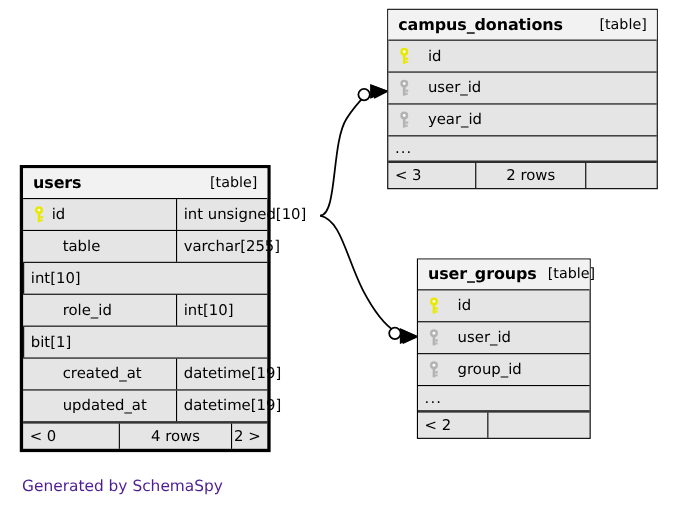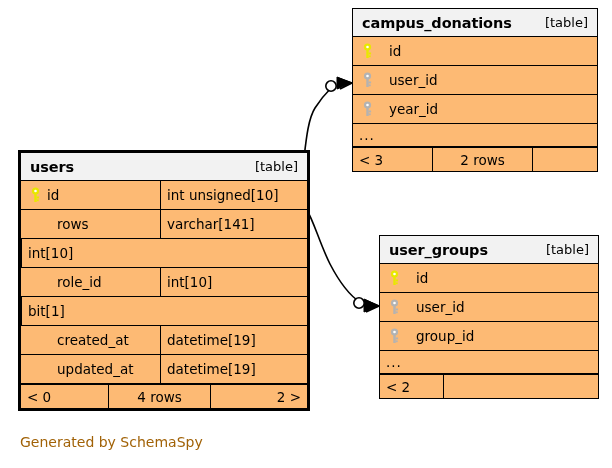--- a/index.html
+++ b/index.html
@@ -25,21 +25,21 @@
     position: absolute;
     left: 0; top: 0;
     width: 612px;
     height: 468px;
     pointer-events: none;
   }
 
   
   .table-box {
     position: absolute;
-    background: #fdba74;
+    background: #e5e5e5;
     box-sizing: border-box;
     border: 1px solid #000000;
     text-align: center;
   }
   .table-box.emphasis {
     border: 3px solid #000000;
   }
   .tbl-header {
     background: #f2f2f2;
     border-bottom: 1px solid #000000;
@@ -135,21 +135,21 @@
   .foot-cell:last-child { border-right: none; }
   .foot-left   { justify-content: flex-start; }
   .foot-center { justify-content: center; }
   .foot-right  { justify-content: flex-end; }
 
   #footer-credit {
     position: absolute;
     left: 20px;
     top: 434px;
     font-size: 14px;
-    color: #a16207;
+    color: #4c1d95;
     white-space: nowrap;
   }
 </style>
 </head>
 <body>
 
 <div id="diagram-canvas">
 
   <svg id="connector-layer" viewBox="0 0 612 468" width="612" height="468">
 
@@ -165,21 +165,21 @@
     <g>
       <path d="M 291 196 C 310 200 314 232 330 264 C 342 287 352 297 360 302" fill="none" stroke="#000000" stroke-width="1.6"></path>
 
       <path d="M 379 306 L 365 300 M 379 306 L 365 306 M 379 306 L 366 312" fill="none" stroke="#000000" stroke-width="1.6"></path>
       <path d="M 379 306 L 364 299 L 364 312 Z" fill="#000000" stroke="#000000" stroke-width="1"></path>
 
       <circle cx="359" cy="303" r="5.2" fill="#ffffff" stroke="#000000" stroke-width="1.6"></circle>
     </g>
   </svg>
 
-  <div class="table-box emphasis" id="table-users" style="left:18px; top:150px; width:292px;">
+  <div class="table-box emphasis" id="table-users" style="left:18px; top:150px; width:228px;">
 
     <div class="tbl-header">
       <span class="tbl-name">users</span>
       <span class="tbl-tag">[table]</span>
     </div>
 
     <div class="col-row">
       <div class="col-name" style="width:139px; flex:0 0 139px;">
         <span class="keyslot">
           <svg width="11" height="16" viewBox="0 0 11 16">
@@ -191,23 +191,23 @@
           </svg>
         </span>
         <span>id</span>
       </div>
       <div class="col-type" style="width:136px; flex:0 0 136px;">int unsigned[10]</div>
     </div>
 
     <div class="col-row">
       <div class="col-name" style="width:139px; flex:0 0 139px;">
         <span class="keyslot"></span>
-        <span class="col-label-indent">rows</span>
-      </div>
-      <div class="col-type" style="width:136px; flex:0 0 136px;">varchar[141]</div>
+        <span class="col-label-indent">table</span>
+      </div>
+      <div class="col-type" style="width:136px; flex:0 0 136px;">varchar[255]</div>
     </div>
 
     <div class="col-row">
       <div class="col-type" style="width:136px; flex:0 0 136px;">int[10]</div>
     </div>
 
     <div class="col-row">
       <div class="col-name" style="width:139px; flex:0 0 139px;">
         <span class="keyslot"></span>
         <span class="col-label-indent">role_id</span>
@@ -297,21 +297,21 @@
 
     <div class="ellipsis-row">...</div>
 
     <div class="tbl-footer">
       <div class="foot-cell foot-left" style="width:80px; flex:0 0 80px;">&lt; 3</div>
       <div class="foot-cell foot-center" style="width:100px; flex:0 0 100px;">2 rows</div>
       <div class="foot-cell foot-right" style="flex:1 1 auto;"></div>
     </div>
   </div>
 
-  <div class="table-box" id="table-user-groups" style="left:379px; top:235px; width:220px;">
+  <div class="table-box" id="table-user-groups" style="left:379px; top:235px; width:158px;">
 
     <div class="tbl-header">
       <span class="tbl-name">user_groups</span>
       <span class="tbl-tag">[table]</span>
     </div>
 
     <div class="col-row">
       <div class="col-name">
         <span class="keyslot">
           <svg width="11" height="16" viewBox="0 0 11 16">

